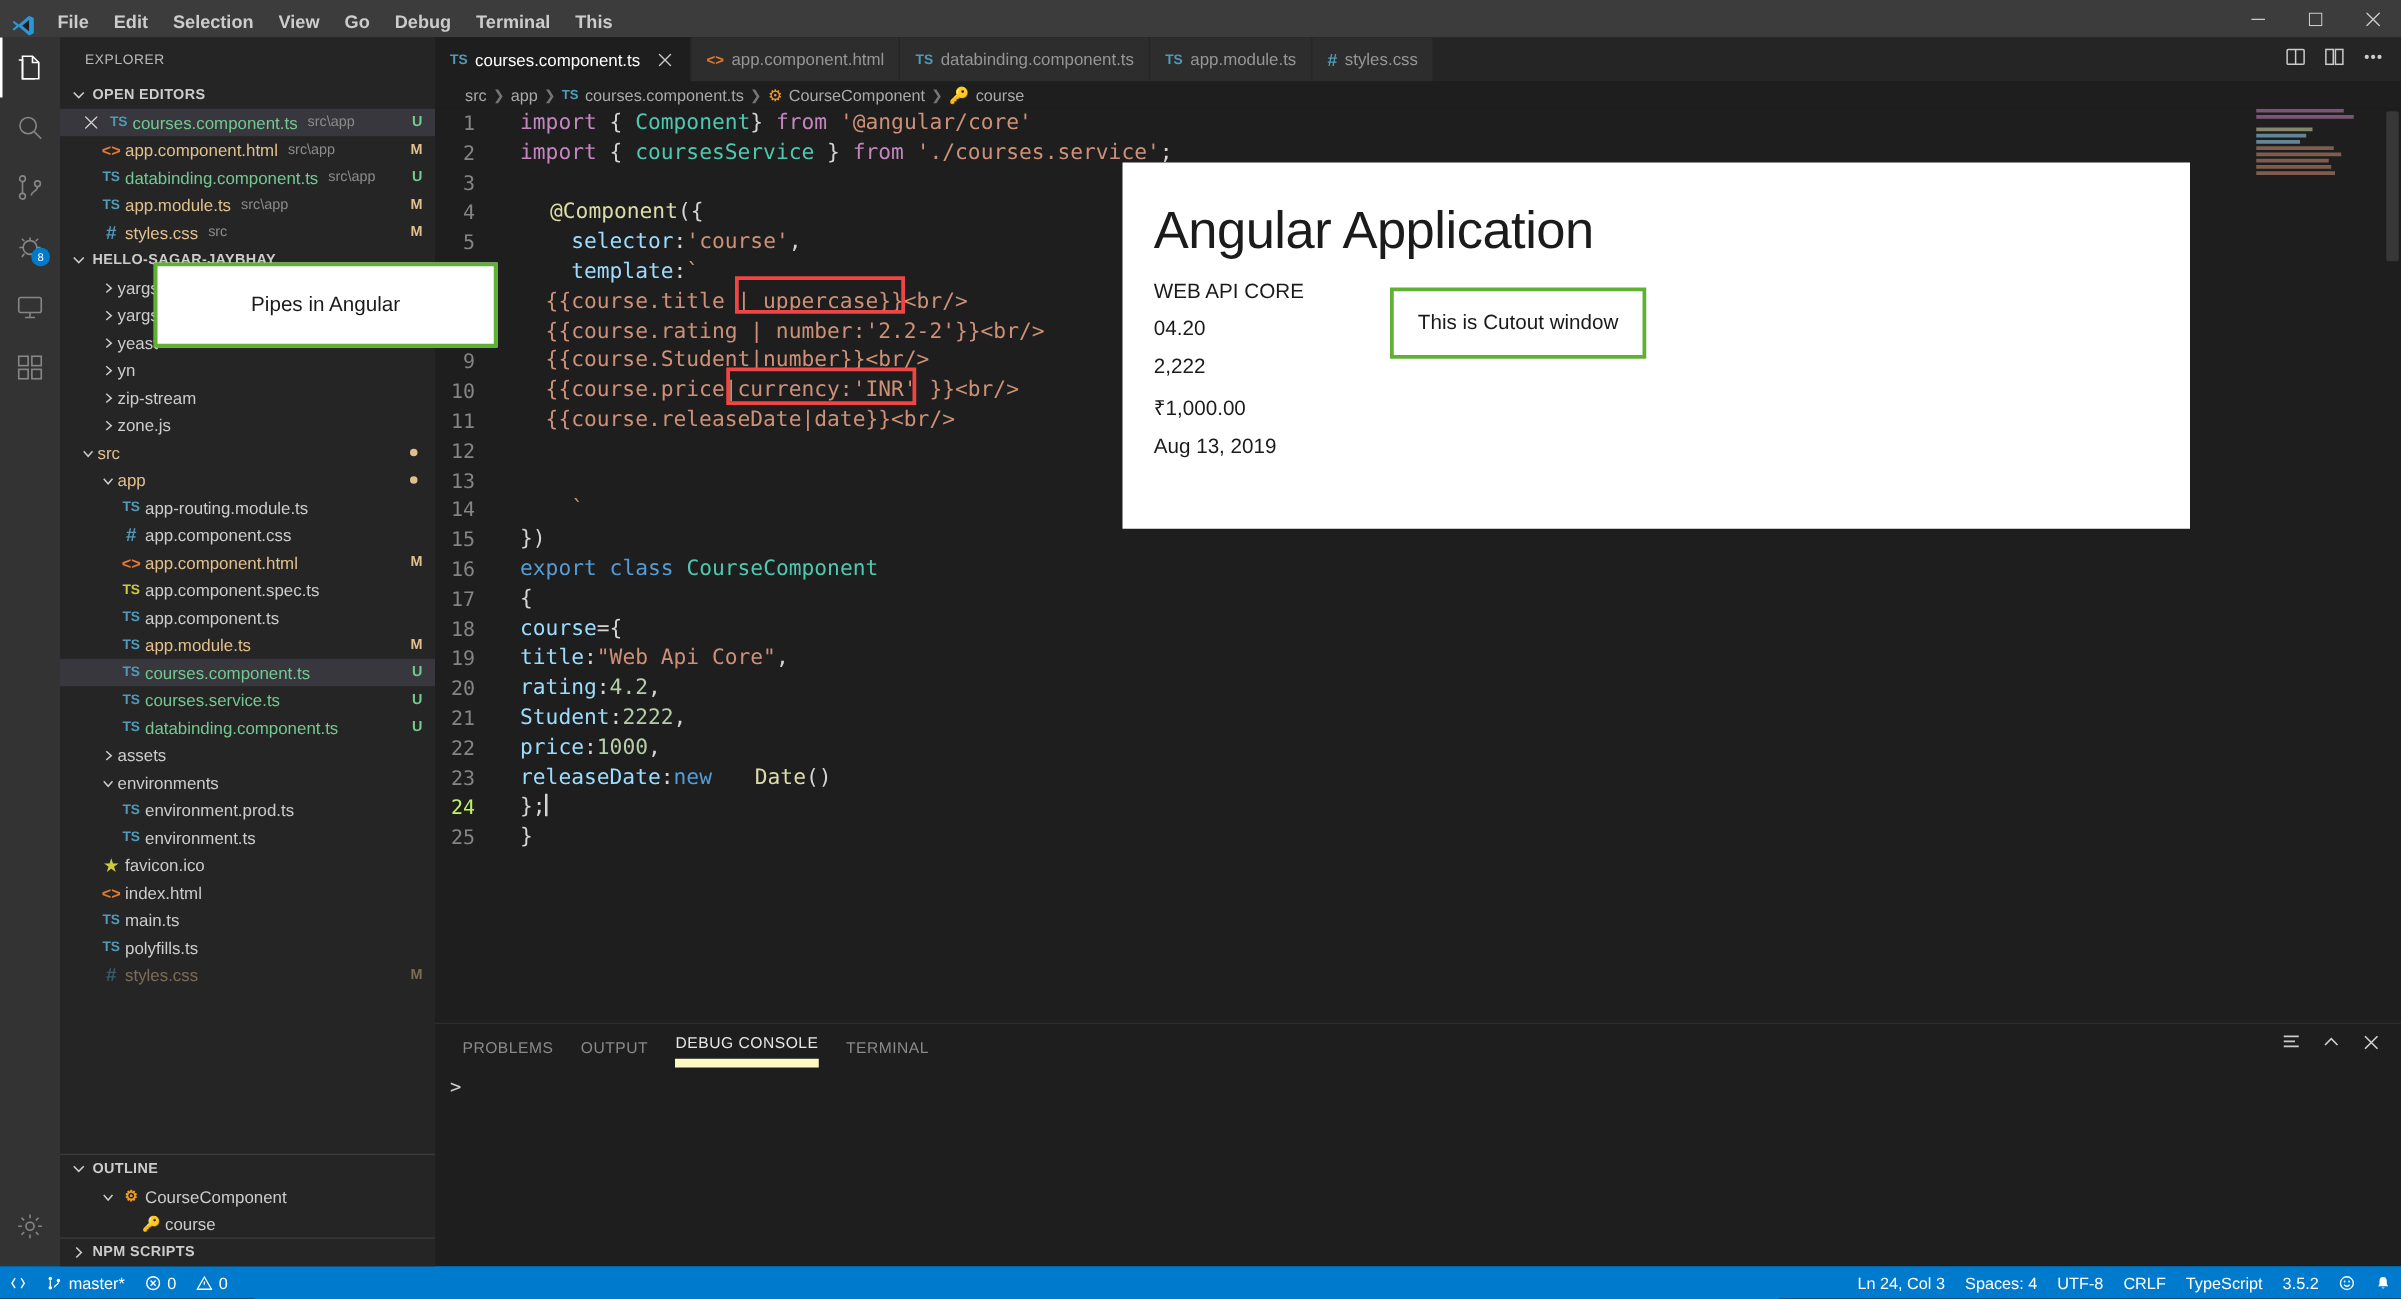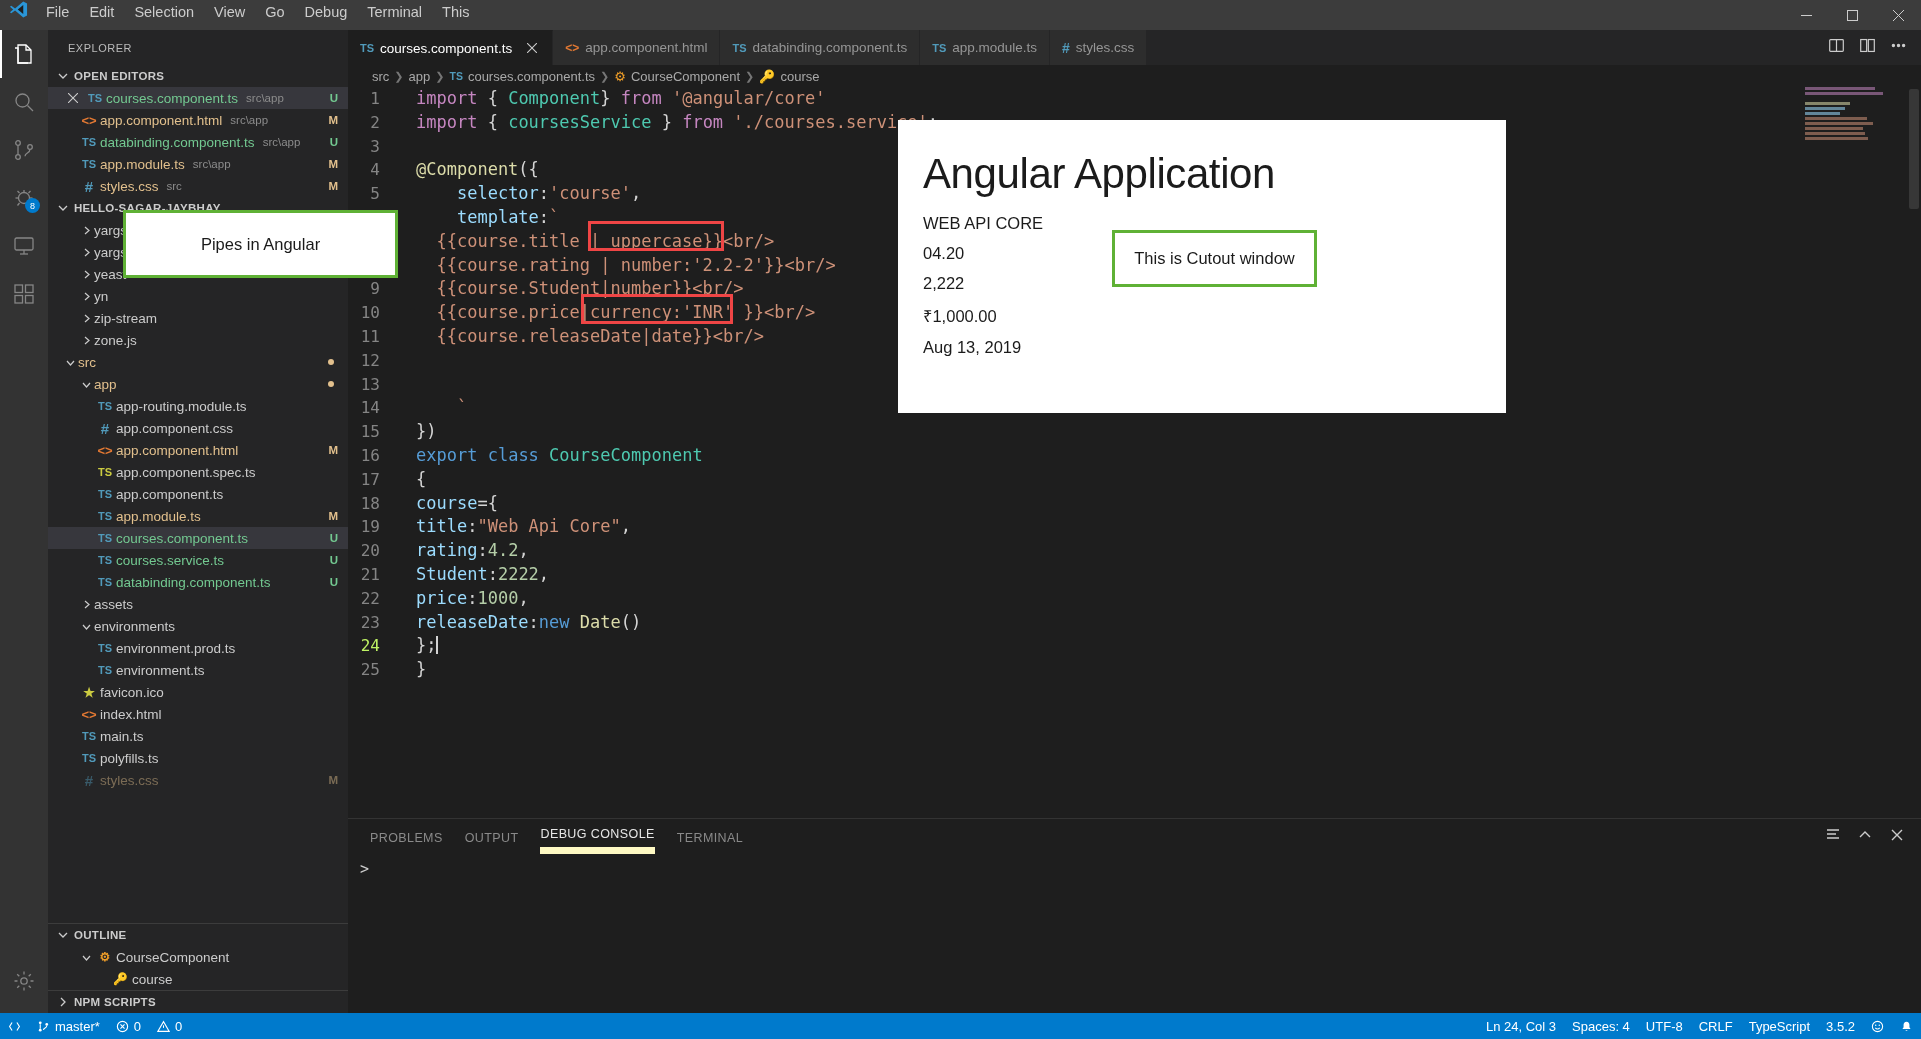--- a/index.html
+++ b/index.html
@@ -7,22 +7,22 @@
     width: 1921px; height: 1039px;
     background: #1e1e1e;
     font-family: "Liberation Sans", sans-serif;
     overflow: hidden;
     color: #cccccc;
   }
   #app { position: relative; width: 1921px; height: 1039px; display: flex; flex-direction: column; }
 
   
   .titlebar {
-    height: 30px; background: #3c3c3c; display: flex; align-items: flex-start;
-    font-size: 14px; color: #cccccc; flex: 0 0 30px; position: relative;
+    height: 30px; background: #3c3c3c; display: flex; align-items: flex-end;
+    font-size: 14px; color: #cccccc; flex: 0 0 30px; position: relative; font-weight: bold;
   }
   .vs-logo { width: 36px; display: flex; justify-content: center; align-items: center; }
   .vs-logo svg { width: 19px; height: 19px; }
   .menu { display: flex; align-items: center; gap: 0px; }
   .menu-item { padding: 4px 10px; font-size: 14.5px; color: #cccccc; cursor: default; white-space: nowrap; }
   .title-center {
     position: absolute; left: 0; right: 0; text-align: center;
     font-size: 14.5px; color: #cccccc; pointer-events: none;
   }
   .win-controls { margin-left: auto; display: flex; height: 30px; z-index: 2; }
@@ -147,21 +147,21 @@
   .editor-scrollbar .thumb { position: absolute; right: 2px; top: 2px; width: 10px; height: 120px; background: #4f4f4f; opacity:.5; border-radius: 2px; }
 
   
   .k   { color: #c586c0; }   
   .kb  { color: #569cd6; }   
   .ty  { color: #4ec9b0; }   
   .pn  { color: #9cdcfe; }   
   .st  { color: #ce9178; }   
   .pl  { color: #d4d4d4; }   
   .nu  { color: #b5cea8; }   
-  .dec { color: #dcdcaa; }   
+  .dec { color: #dcdcaa; margin-left: 24px; }   
   .cls { color: #4ec9b0; }
 
   
   .overlay-callout {
     position: absolute; background: #ffffff; border: 3px solid #5fb135;
     display: flex; align-items: center; justify-content: center;
     color: #1a1a1a; font-size: 16.5px; font-family: "Liberation Sans", sans-serif;
     z-index: 30; box-shadow: 0 0 0 0 rgba(0,0,0,0);
   }
   .overlay-redbox { position: absolute; border: 3px solid #ef4545; z-index: 25; pointer-events: none; }
@@ -704,21 +704,21 @@
       </div>
       <div class="sb-item">
         <svg viewBox="0 0 16 16">
             <path d="M8 2 C5.6 2 4.4 3.6 4.4 6 v3 L3 11 h10 L11.6 9 V6 C11.6 3.6 10.4 2 8 2 Z"></path>
             <path d="M6.6 12.3 a1.5 1.5 0 0 0 2.8 0"></path>
           </svg>
       </div>
     </div>
   </div>
 
-  <div class="browser-window" style="left:898px; top:120px; width:608px; height:293px;">
+  <div class="browser-window" style="left:898px; top:130px; width:854px; height:293px;">
     <div style="padding:30px 0 0 25px;">
       <div class="bw-title">Angular Application</div>
       <div style="margin-top:16px">
         <div class="bw-line">WEB API CORE</div>
         <div class="bw-line">04.20</div>
         <div class="bw-line">2,222</div>
         <div class="bw-line">₹1,000.00</div>
         <div class="bw-line">Aug 13, 2019</div>
       </div>
     </div>

